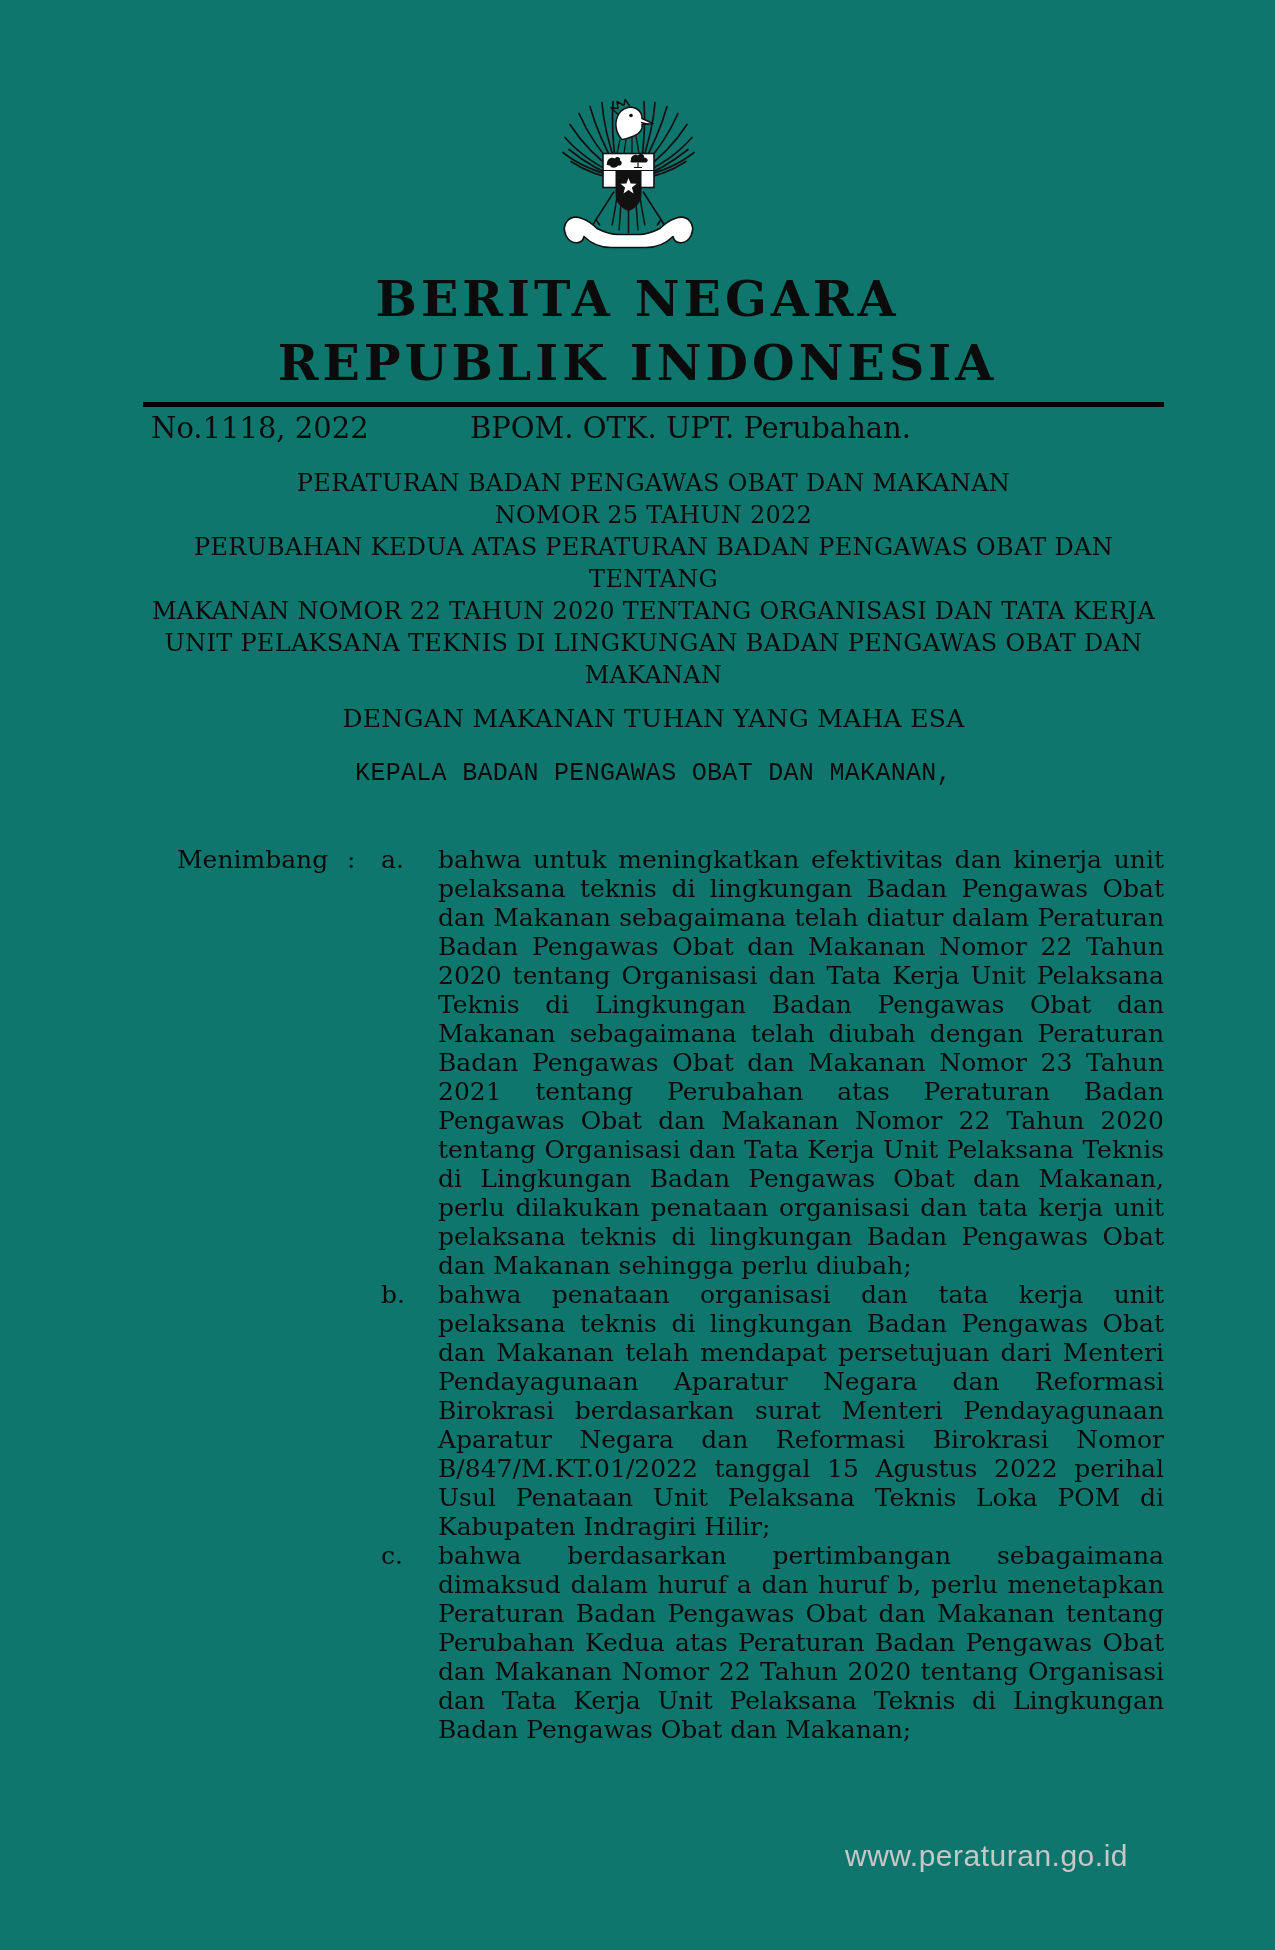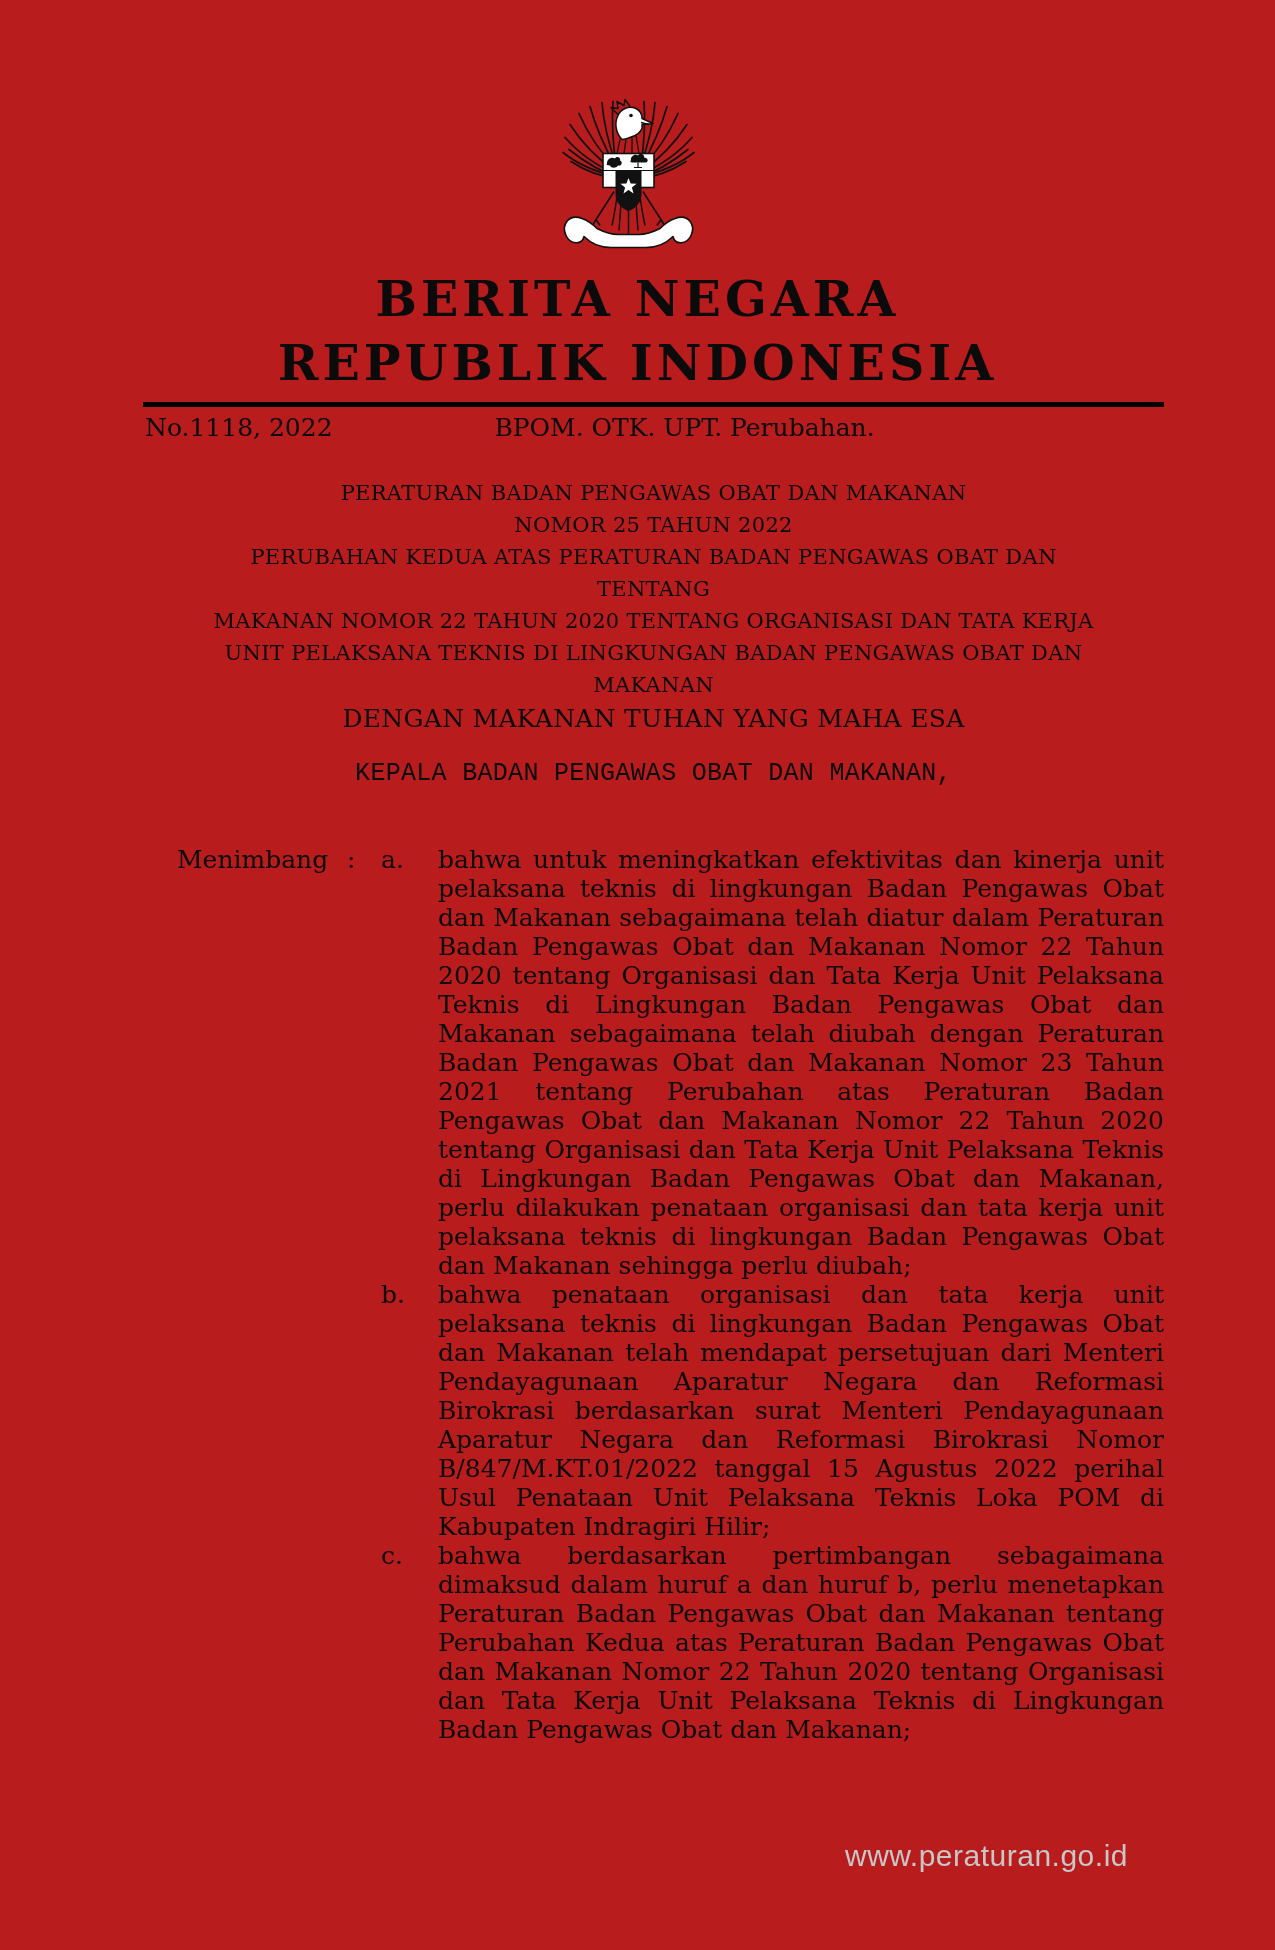--- a/index.html
+++ b/index.html
@@ -1,36 +1,36 @@
 <!DOCTYPE html>
 <html><head>
 <meta charset="utf-8">
 <style>
   html,body{margin:0;padding:0;background:#ffffff;}
   .page{
-    position:relative;width:1275px;height:1950px;background:#b91c1c;
+    position:relative;width:1275px;height:1950px;background:#0f766e;
     font-family:"DejaVu Serif","Liberation Serif",serif;
     color:#0b0b0b;overflow:hidden;
   }
   .emblem{position:absolute;left:556px;top:97px;width:145px;height:163px;}
   .masthead-1{
     position:absolute;top:275px;left:0;width:100%;text-align:center;
     font-size:49px;font-weight:bold;letter-spacing:4px;line-height:1;
   }
   .masthead-2{
     position:absolute;top:339px;left:0;width:100%;text-align:center;
     font-size:49px;font-weight:bold;letter-spacing:4px;line-height:1;
   }
   .header-rule{position:absolute;top:402px;left:143px;width:1021px;height:5px;background:#000;}
-  .meta-row{position:absolute;top:413px;left:143px;width:1021px;font-size:25px;line-height:30px;}
+  .meta-row{position:absolute;top:413px;left:149px;width:1021px;font-size:29px;line-height:30px;}
   .meta-no{position:absolute;left:2px;top:0;}
   .meta-subject{display:block;text-align:center;padding-left:62px;}
   .title-block{
-    position:absolute;top:477px;left:143px;width:1021px;
-    text-align:center;font-size:21px;line-height:32px;letter-spacing:0.3px;
+    position:absolute;top:467px;left:143px;width:1021px;
+    text-align:center;font-size:24px;line-height:32px;letter-spacing:0.3px;
   }
   .grace-line{position:absolute;top:704px;left:143px;width:1021px;text-align:center;font-size:25px;letter-spacing:0.3px;}
   .official-line{position:absolute;top:759px;left:143px;width:1021px;text-align:center;font-size:25px;letter-spacing:0.3px;font-family:Liberation Mono, monospace;}
   .considering{position:absolute;top:845px;left:143px;width:1021px;font-size:25px;line-height:29px;}
   .crow{display:flex;align-items:flex-start;}
   .c-label{width:170px;flex:0 0 170px;margin-left:34px;}
   .c-colon{width:34px;flex:0 0 34px;}
   .c-marker{width:57px;flex:0 0 57px;}
   .c-text{flex:1 1 auto;text-align:justify;text-justify:inter-word;}
   .watermark{

